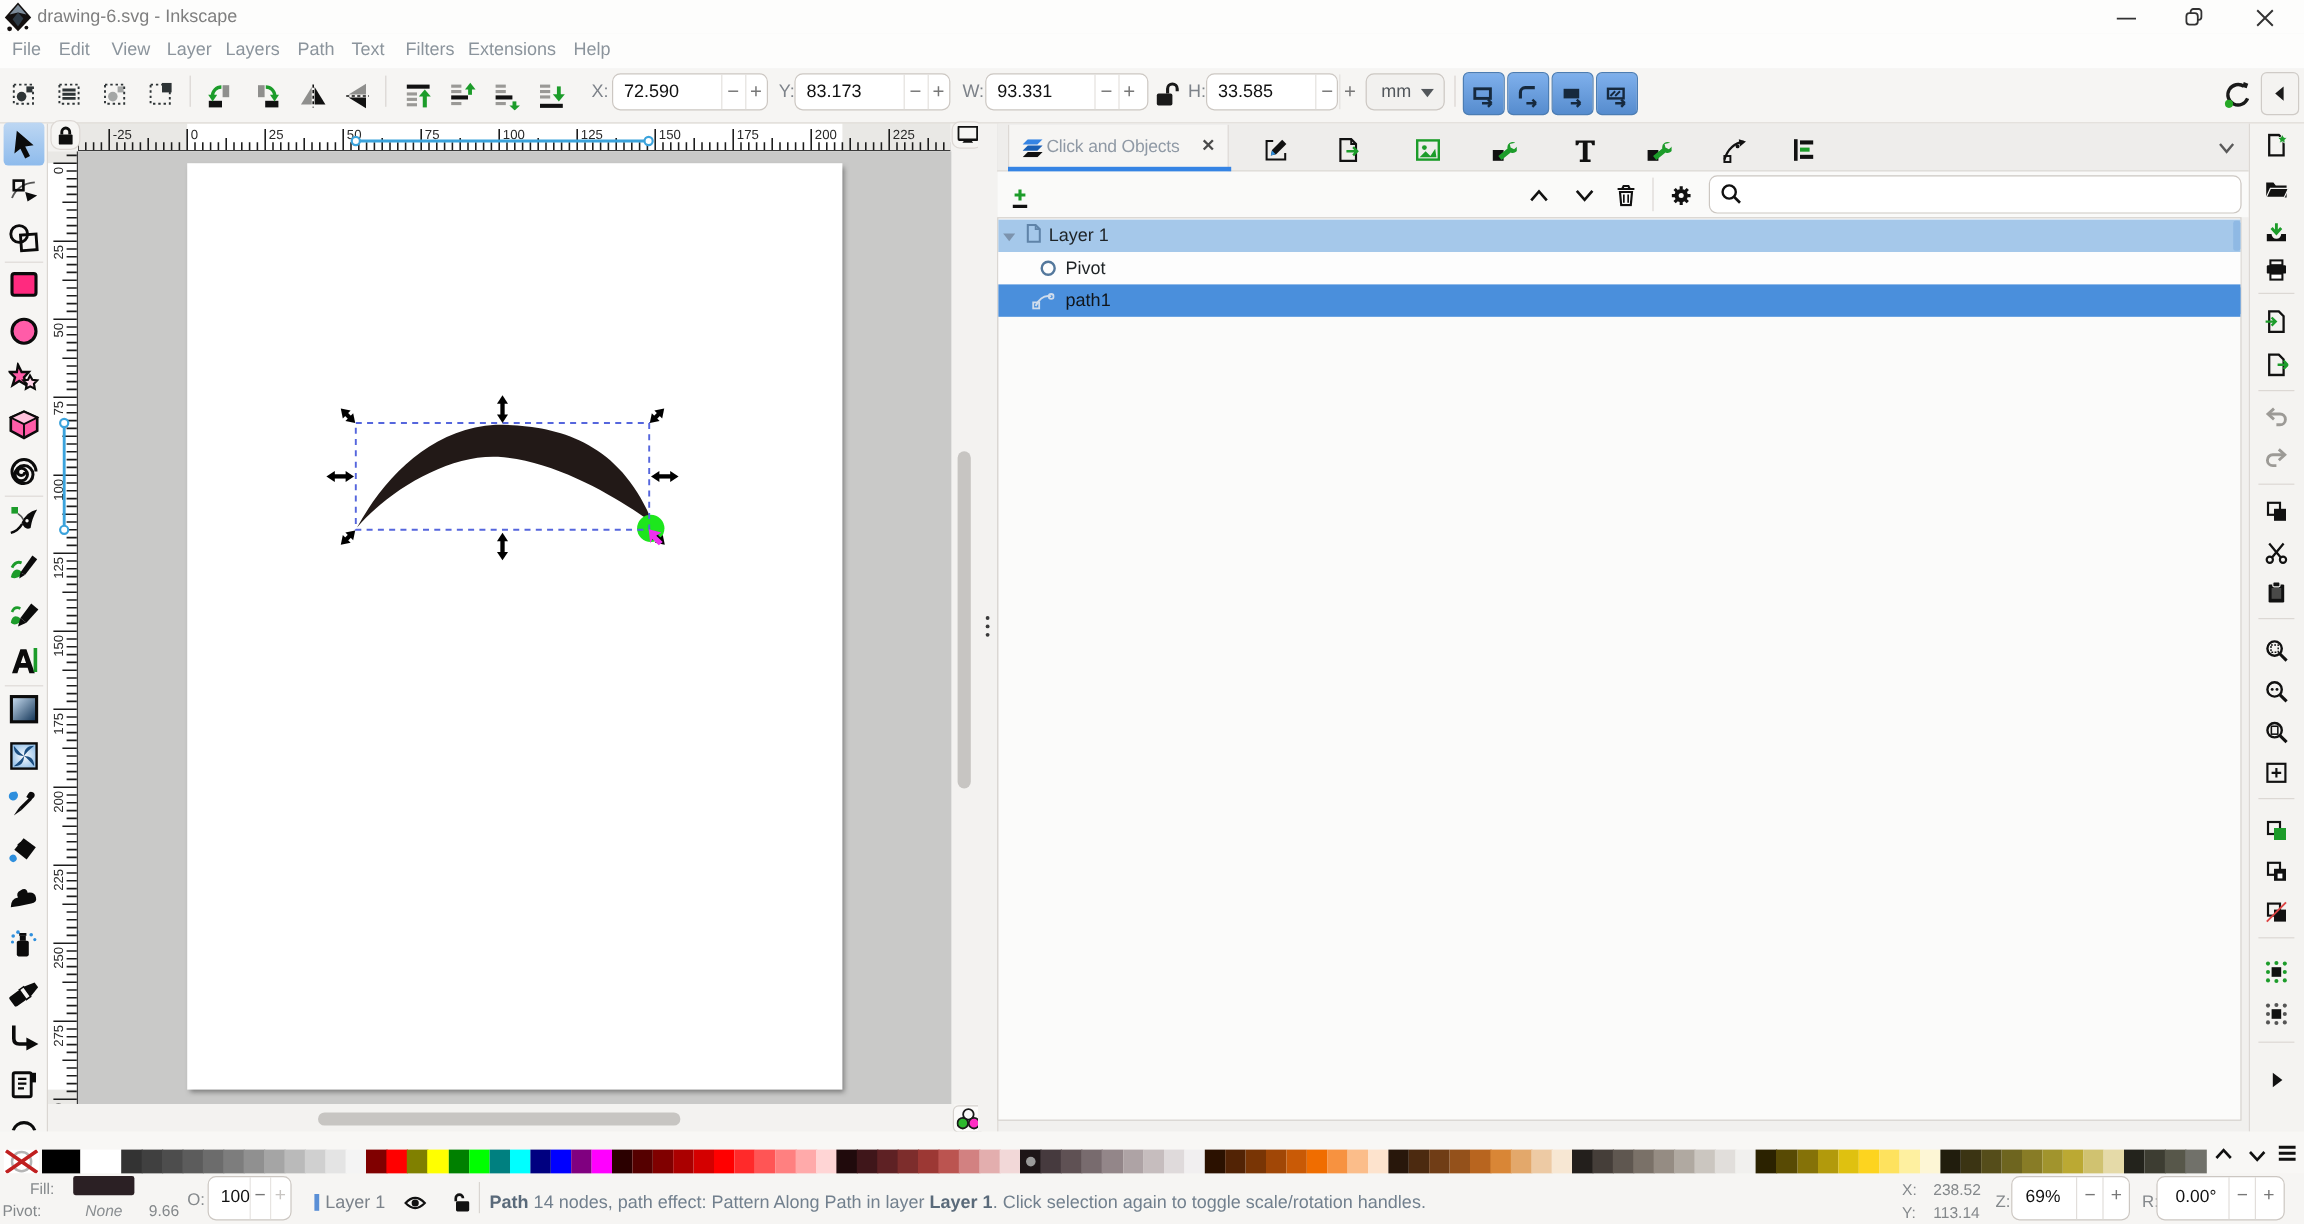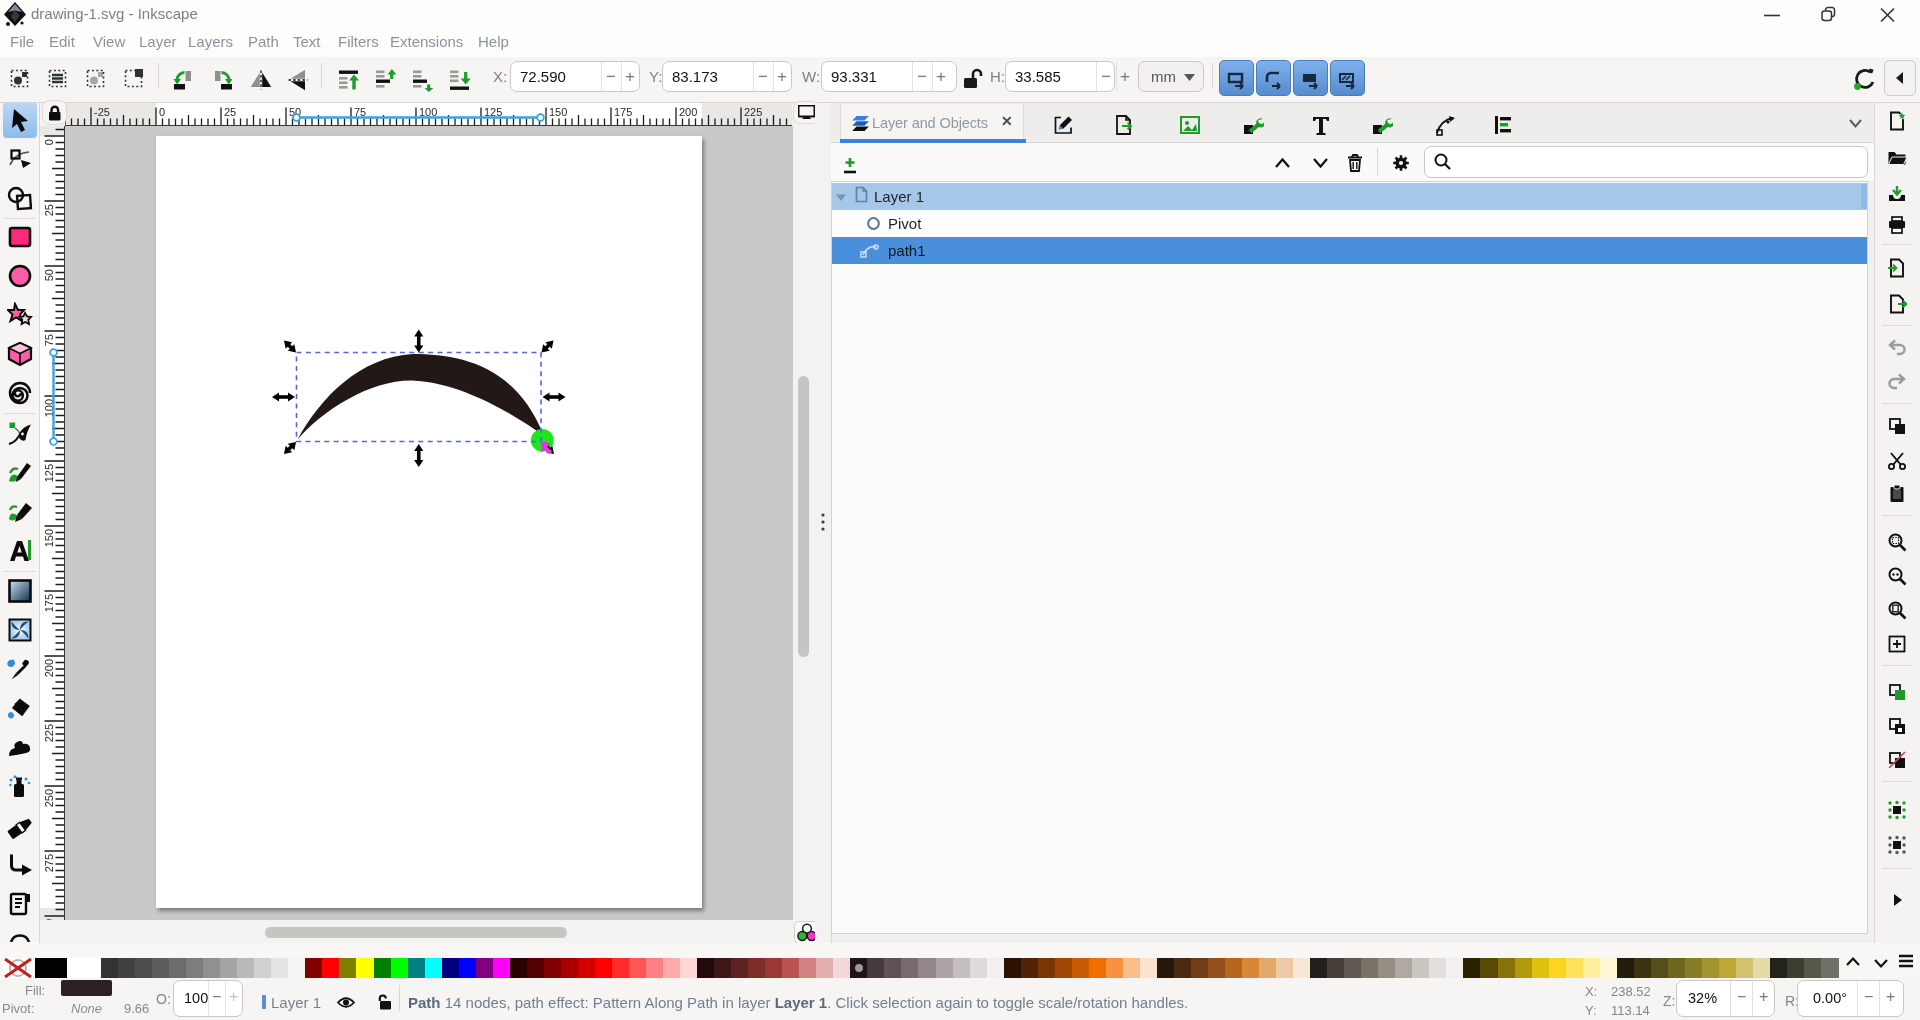--- a/index.html
+++ b/index.html
@@ -54,21 +54,21 @@
 </style></head><body>
 <div id="app">
 <div id="titlebar"></div>
 <svg class="abs" style="left:2px;top:1px" width="26" height="27" viewBox="0 0 26 27">
       <polygon points="13,1 24,13.5 13,25 2,13.5" fill="#14100f"></polygon>
       <polygon points="13,3 20,11 13,9.5 6,11" fill="#7d8c9a"></polygon>
       <polygon points="13,9.5 17.5,14.5 13,21 8.5,15" fill="#2e3a45"></polygon>
       <circle cx="6" cy="23" r="2" fill="#14100f"></circle>
       <circle cx="20" cy="22" r="1.6" fill="#14100f"></circle>
     </svg>
-<div id="title">drawing-1.svg - Inkscape</div>
+<div id="title">drawing-6.svg - Inkscape</div>
 <svg class="abs" style="left:1760px;top:6px" width="150" height="18" viewBox="0 0 150 18">
       <path d="M4 9.5 H20" stroke="#333" stroke-width="1.6" fill="none"></path>
       <rect x="62" y="5" width="9.5" height="9.5" rx="2.5" fill="none" stroke="#333" stroke-width="1.5"></rect>
       <path d="M65.5 4.8 v-1 a2.3 2.3 0 0 1 2.3 -2.3 h4.4 a2.3 2.3 0 0 1 2.3 2.3 v4.4 a2.3 2.3 0 0 1 -2.3 2.3 h-1" fill="none" stroke="#333" stroke-width="1.5"></path>
       <path d="M121 2.5 L134 15.5 M134 2.5 L121 15.5" stroke="#333" stroke-width="1.6"></path>
     </svg>
 <div id="menubar">
 <span style="left:10px">File</span>
 <span style="left:49px">Edit</span>
 <span style="left:93px">View</span>
@@ -486,21 +486,21 @@
     </svg>
 <div id="dock"></div>
 <div id="tabbar"></div>
     <div id="activetab"></div>
     <div id="tabuline"></div>
 <svg class="abs" style="left:852px;top:116px" width="17" height="15" viewBox="0 0 19 17">
       <polygon points="5,0 19,0 14,5 0,5" fill="#3584e4"></polygon>
       <polygon points="5,6 19,6 14,11 0,11" fill="#1a5fb4"></polygon>
       <polygon points="5,12 19,12 14,17 0,17" fill="#111"></polygon>
     </svg>
-<div id="tabtxt">Layer and Objects</div>
+<div id="tabtxt">Click and Objects</div>
     <div id="tabx">✕</div>
 <svg class="abs" style="left:1052px;top:114px" width="22" height="22" viewBox="0 0 22 22">
       <path d="M9 3.5 H3.5 V19 H19 v-5.5" stroke="#111" stroke-width="1.7" fill="none"></path>
       <path d="M8 11 L16.5 2.5 L20 6 L11.5 14.5 L7 15.5 Z" fill="#111"></path>
       <path d="M7 15.5 l1 -4 3 3 Z" fill="#2f8fdd"></path>
     </svg>
 <svg class="abs" style="left:1113px;top:114px" width="22" height="22" viewBox="0 0 22 22">
       <path d="M4 2 h9 l4 4 v14 h-13 Z" fill="none" stroke="#111" stroke-width="1.8"></path>
       <path d="M13 2 v4 h4" fill="none" stroke="#111" stroke-width="1.6"></path>
       <path d="M9 12 h9 m-3.4 -3.4 L18 12 l-3.4 3.4" stroke="#1c9c2a" stroke-width="2" fill="none"></path>
@@ -848,21 +848,21 @@
       <path d="M7 8 V5.5 a3 3 0 0 1 6 0" fill="none" stroke="#111" stroke-width="2.2" transform="translate(-3.2,0)"></path>
     </svg>
 <div class="abs" style="left:399px;top:985px;width:1px;height:26px;background:#d9d5d1"></div>
 <div class="abs" style="left:408px;top:994px;font-size:15px;color:#72808e"><b style="color:#5a6a7a">Path</b> 14 nodes, path effect: Pattern Along Path in layer <b style="color:#5a6a7a">Layer 1</b>. Click selection again to toggle scale/rotation handles.</div>
 <div class="st" style="left:1585px;top:984px">X:</div>
     <div class="st" style="left:1611px;top:984px">238.52</div>
 <div class="st" style="left:1585px;top:1003px">Y:</div>
     <div class="st" style="left:1611px;top:1003px">113.14</div>
 <div class="st" style="left:1663px;top:993px;font-size:14px">Z:</div>
 <div class="sbox" style="left:1676px;width:99px">
-      <span style="position:absolute;left:11px;top:9px">32%</span>
+      <span style="position:absolute;left:11px;top:9px">69%</span>
       <div style="position:absolute;left:53px;top:0;width:1px;height:35px;background:#e2dedb"></div>
       <span style="position:absolute;left:60px;top:7px;color:#777;font-size:16px">−</span>
       <div style="position:absolute;left:75px;top:0;width:1px;height:35px;background:#e2dedb"></div>
       <span style="position:absolute;left:82px;top:7px;color:#777;font-size:16px">+</span>
     </div>
 <div class="st" style="left:1785px;top:993px;font-size:14px">R:</div>
 <div class="sbox" style="left:1797px;width:107px">
       <span style="position:absolute;left:15px;top:9px">0.00°</span>
       <div style="position:absolute;left:59px;top:0;width:1px;height:35px;background:#e2dedb"></div>
       <span style="position:absolute;left:66px;top:7px;color:#777;font-size:16px">−</span>

